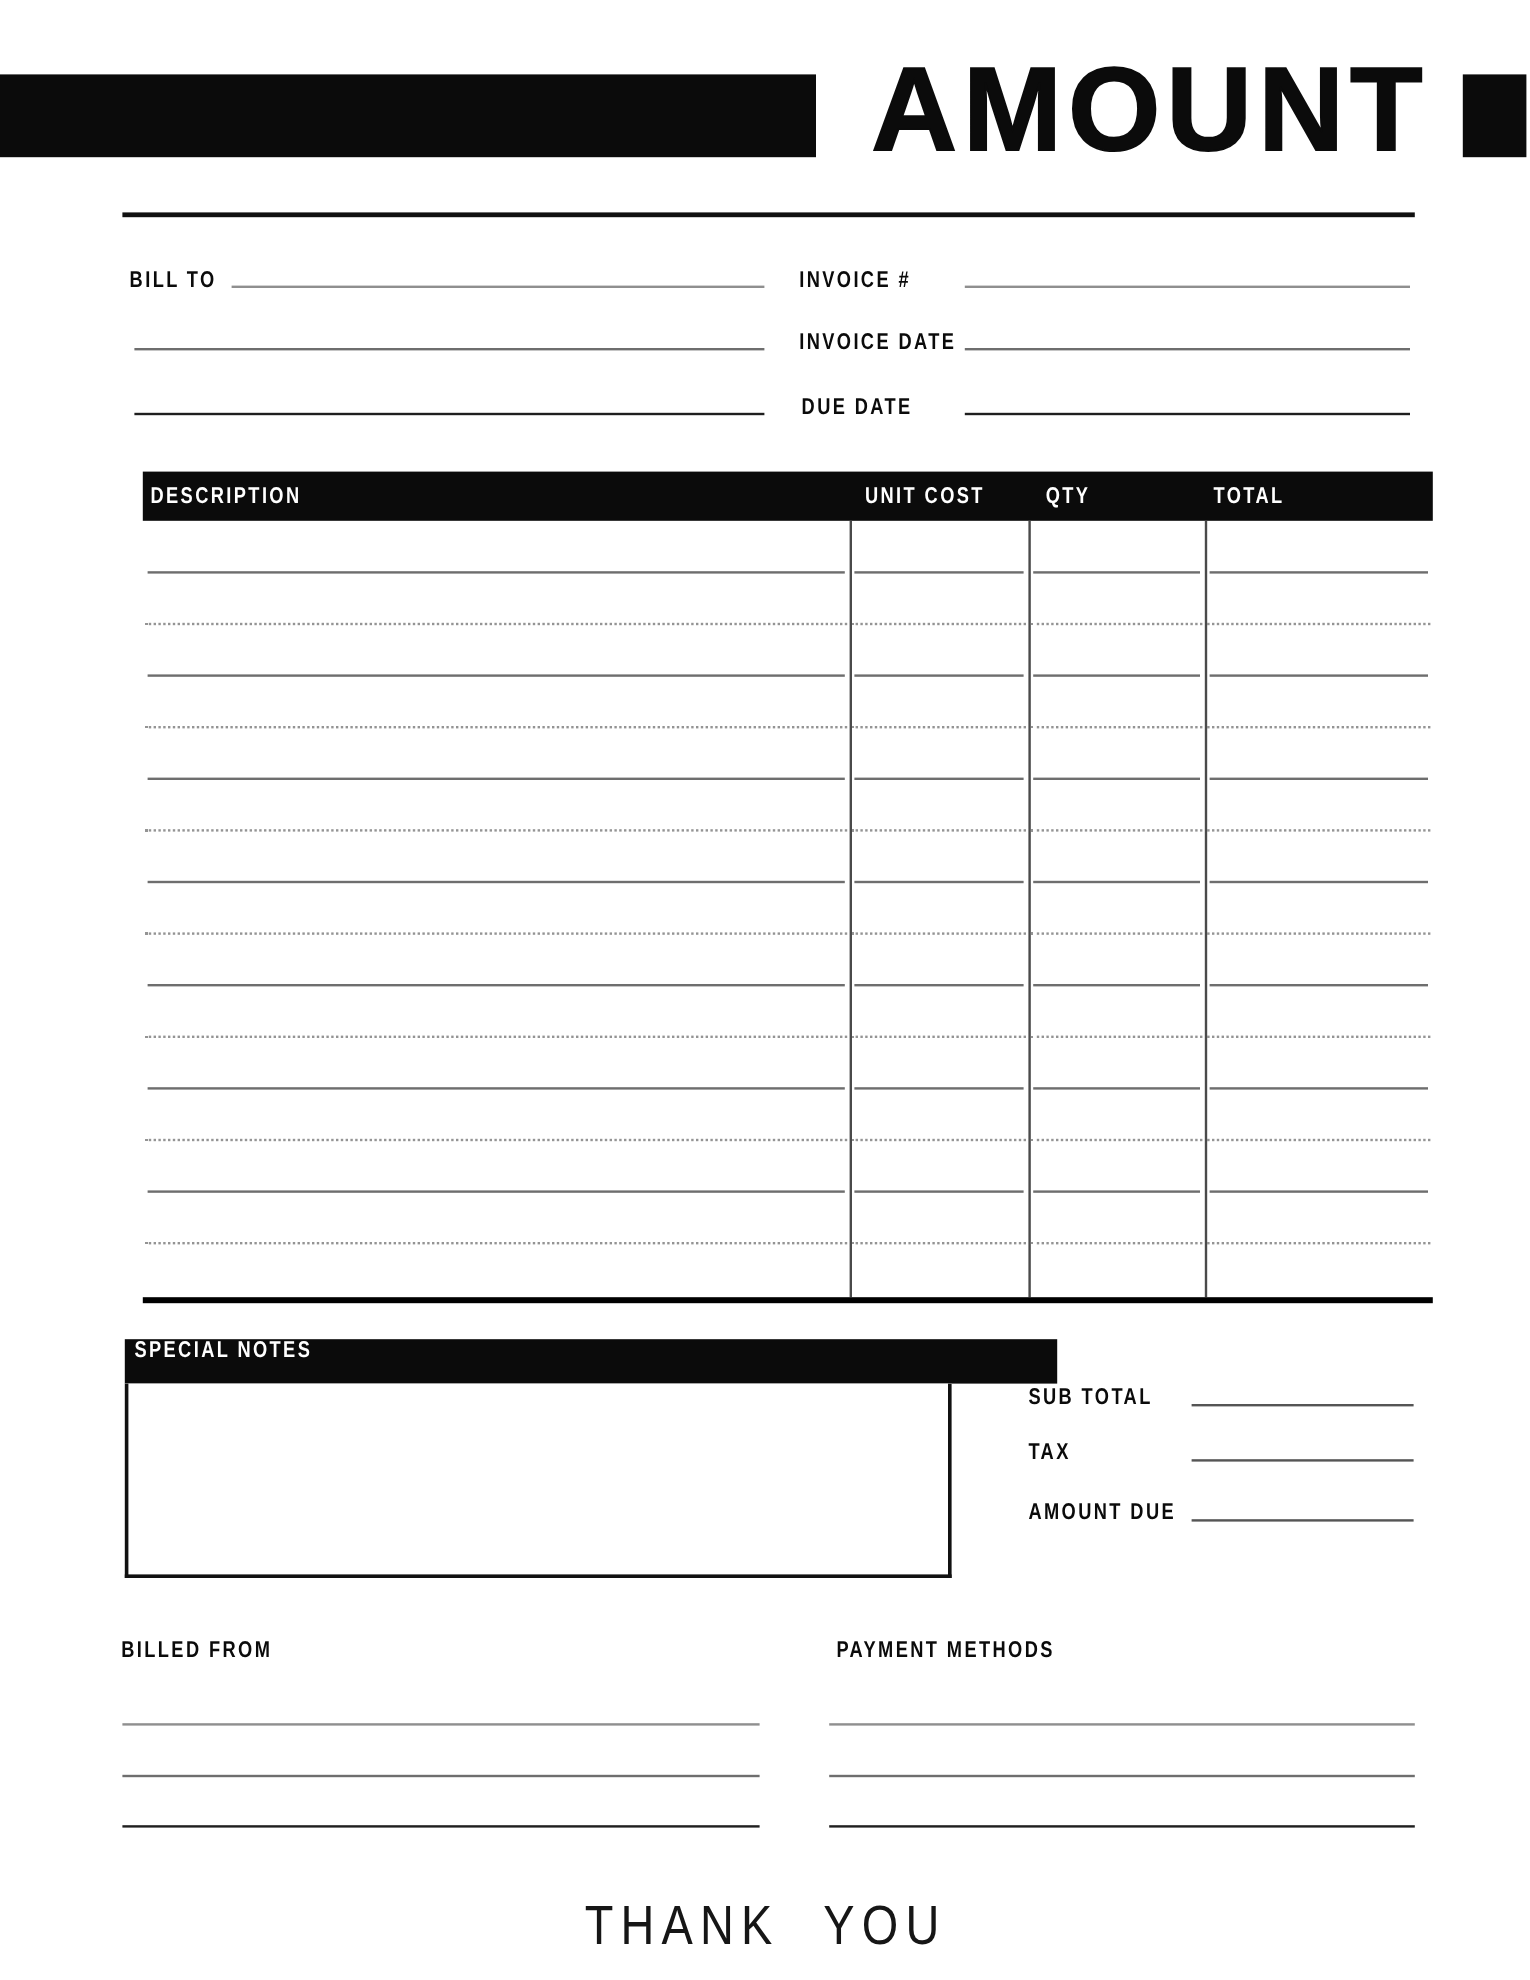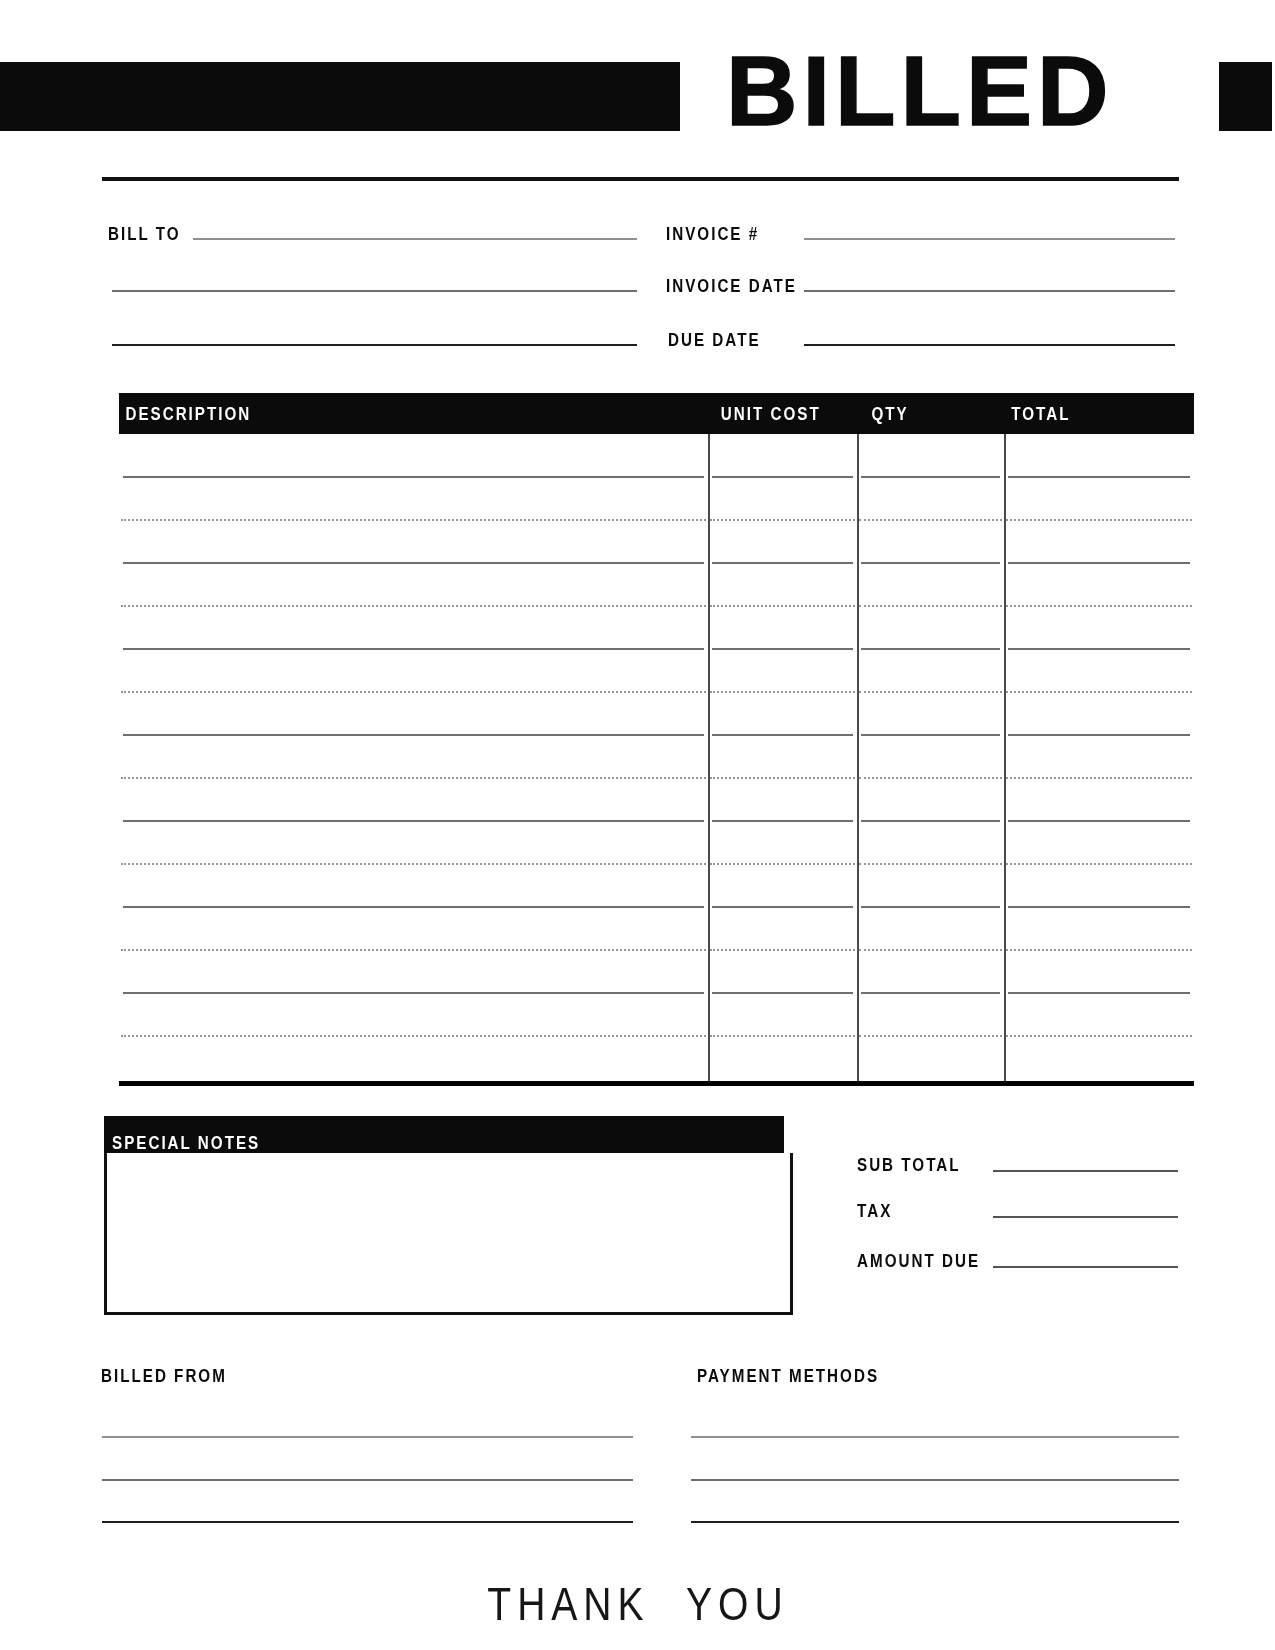--- a/index.html
+++ b/index.html
@@ -47,36 +47,36 @@
   .trow.solid .tcell::after{
     content:'';position:absolute;left:4px;right:4px;bottom:-1px;border-bottom:2px solid var(--line2);
   }
   .trow.dashed .tcell::after{
     content:'';position:absolute;left:2px;right:2px;bottom:-1px;border-bottom:2px dotted var(--dash);
   }
   .vsep{position:absolute;top:41px;width:2px;height:647px;background:var(--tline);}
   #table-bottom-rule{position:absolute;left:0;top:688px;width:1075px;height:5px;background:#000;}
 
   
-  #notes-header{left:104px;top:1116px;width:680px;height:37px;display:flex;align-items:flex-end;padding-left:8px;}
+  #notes-header{left:104px;top:1116px;width:777px;height:37px;display:flex;align-items:flex-start;padding-left:8px;}
   #notes-box{left:104px;top:1153px;width:689px;height:162px;border:3px solid #111;border-top:none;background:#fff;}
 
   #thank-you{
     top:1581px;left:50%;font-size:46px;line-height:46px;font-weight:normal;
     letter-spacing:7px;word-spacing:24px;white-space:nowrap;color:#161616;
     transform:translateX(-50%) scaleX(0.85);
   }
 </style>
 </head>
 <body>
 
 <div id="canvas">
 
   <div class="abs bar" style="left:0;top:62px;width:680px;height:69px;"></div>
-  <div class="abs" id="invoice-title">BILLED</div>
+  <div class="abs" id="invoice-title">AMOUNT</div>
   <div class="abs bar" style="left:1219px;top:62px;width:53px;height:69px;"></div>
 
   <div class="abs" style="left:102px;top:177px;width:1077px;height:4px;background:#111;"></div>
 
   <div class="abs lbl" style="left:108px;top:224px;">BILL TO</div>
   <div class="abs fline" style="left:193px;top:238px;width:444px;background:var(--line1);"></div>
   <div class="abs fline" style="left:112px;top:290px;width:525px;background:var(--line2);"></div>
   <div class="abs fline" style="left:112px;top:344px;width:525px;background:var(--line3);"></div>
 
   <div class="abs lbl" style="left:666px;top:224px;">INVOICE #</div>

